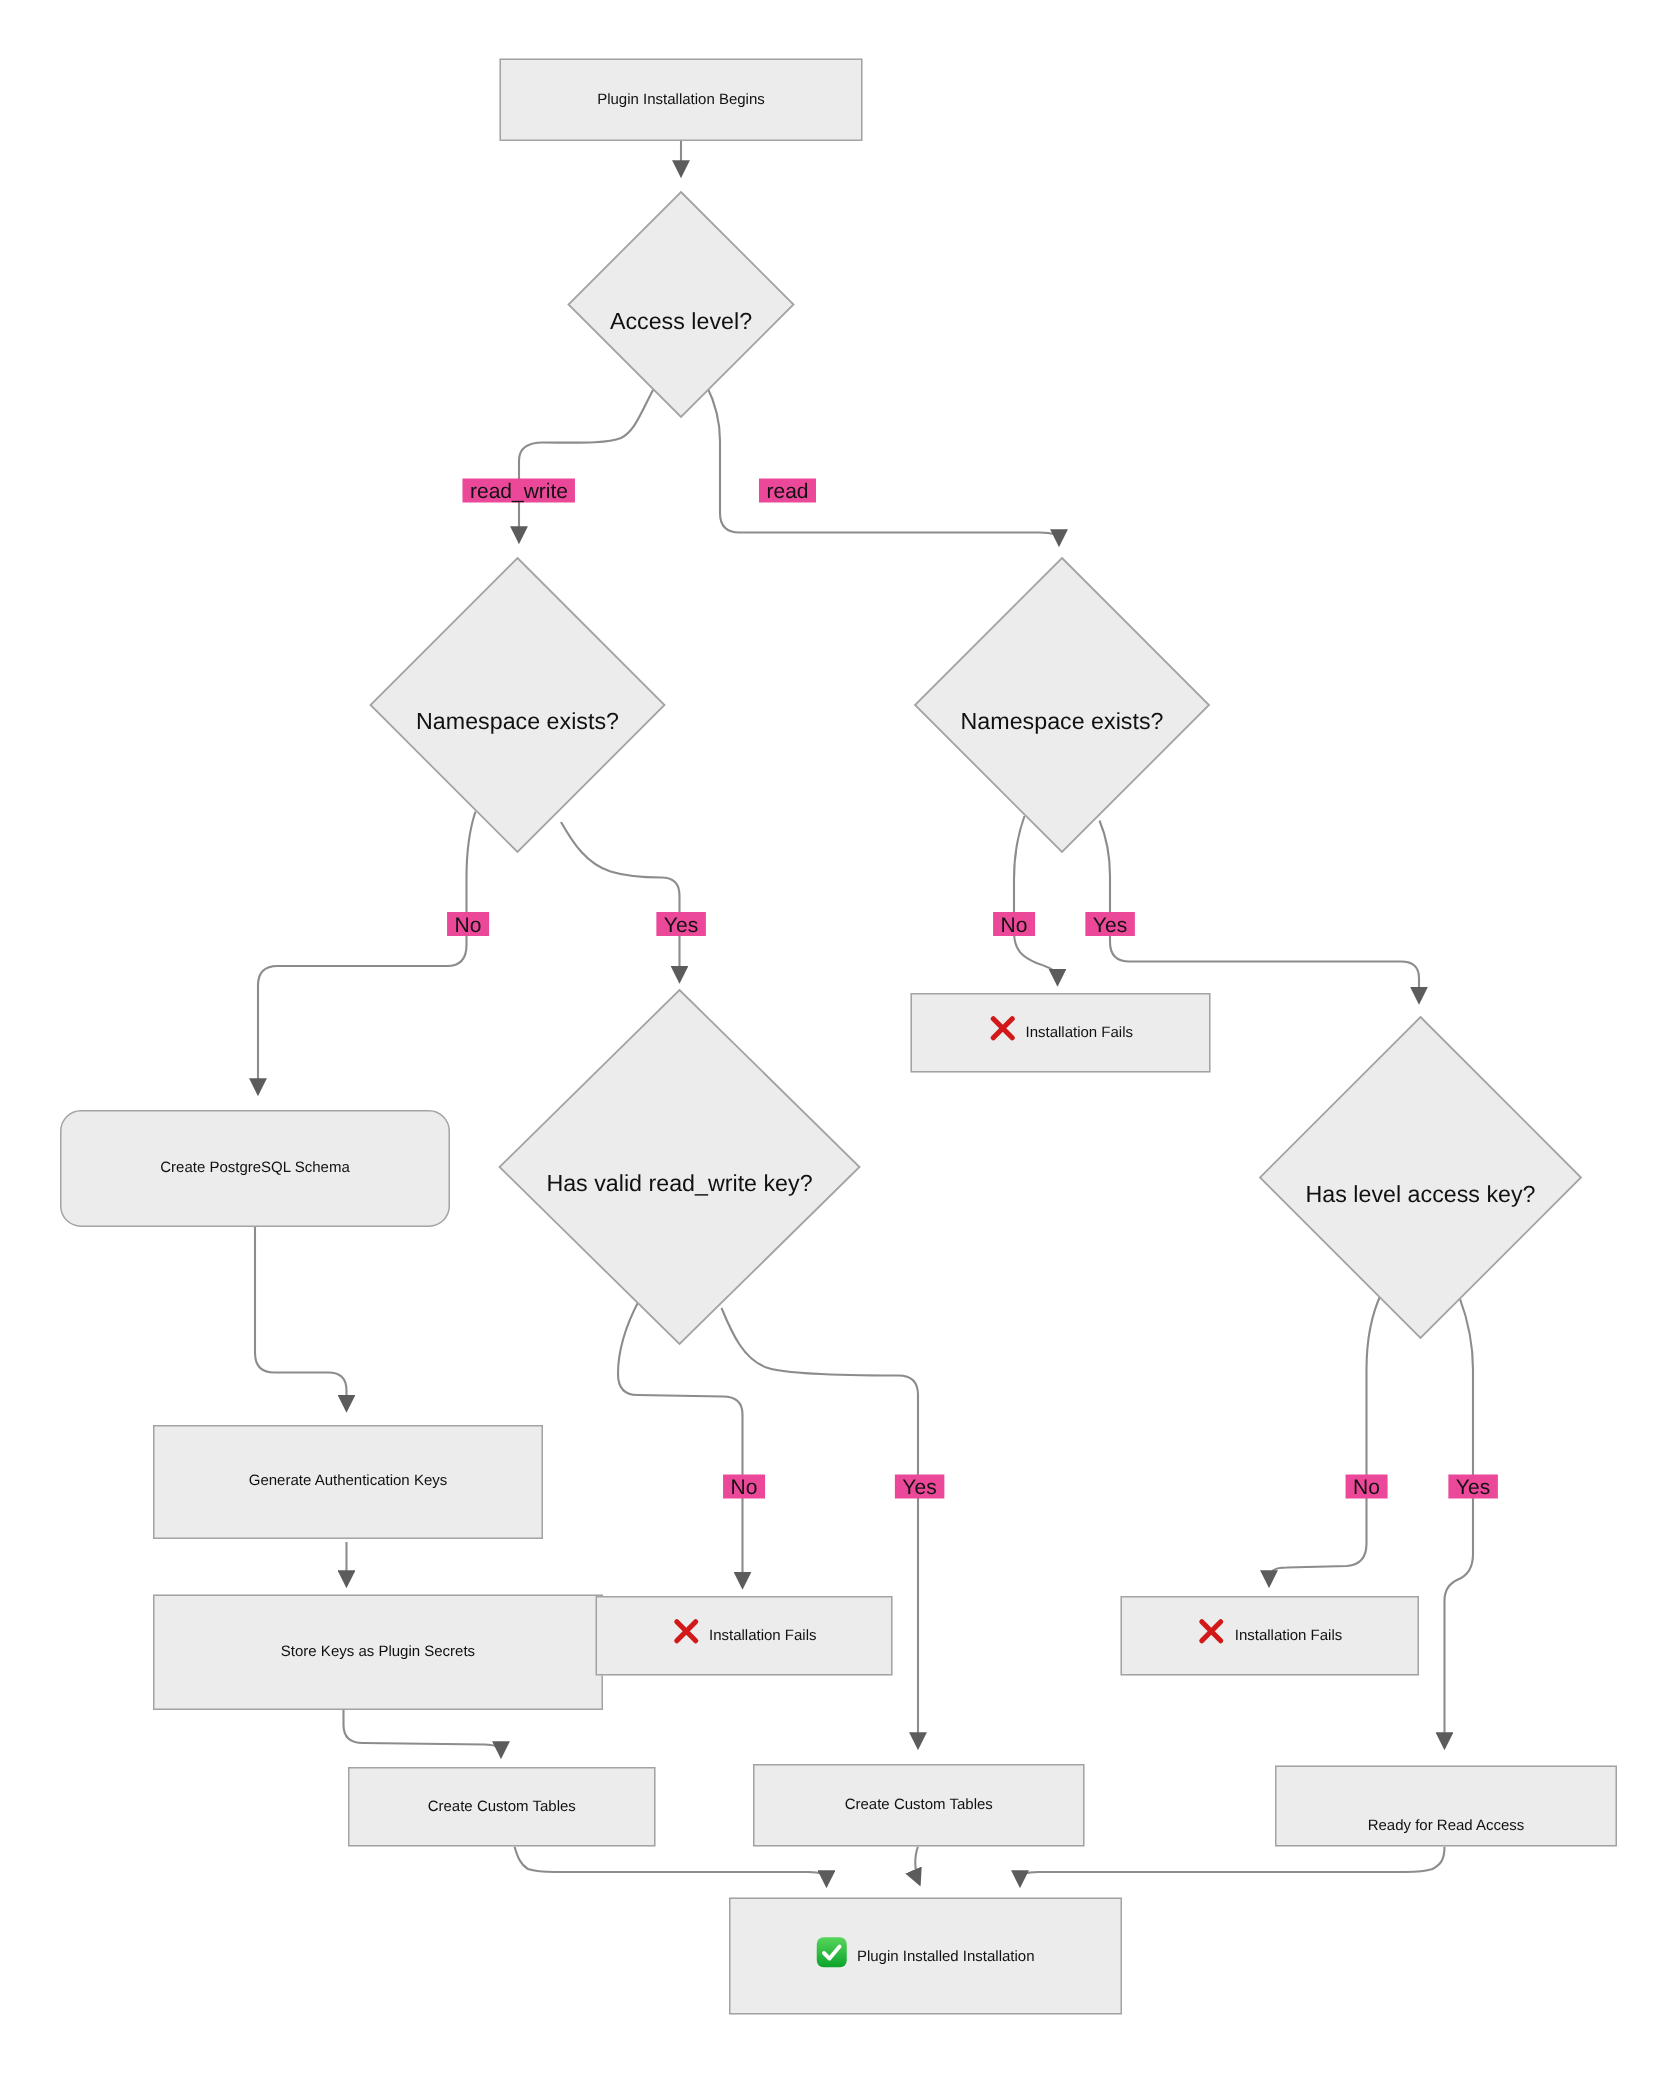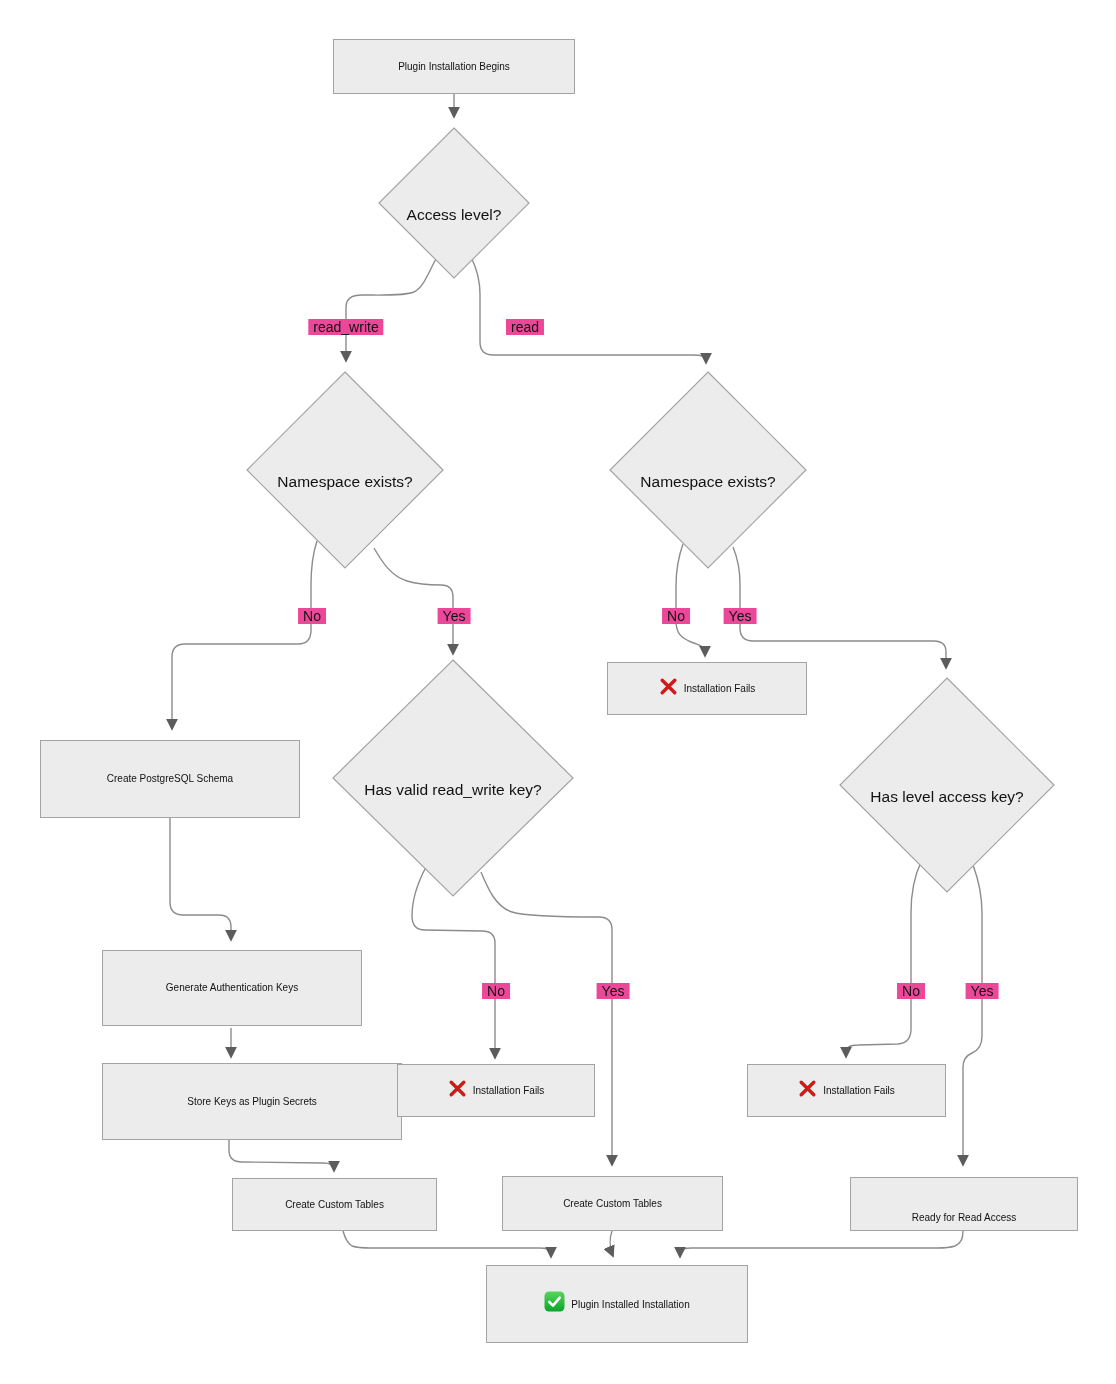--- a/index.html
+++ b/index.html
@@ -70,21 +70,21 @@
       <polygon class="diamond" points="708,372 806,470 708,568 610,470"></polygon>
       <polygon class="diamond" points="453,660 573,778 453,896 333,778"></polygon>
       <polygon class="diamond" points="947,678 1054,785 947,892 840,785"></polygon>
     </g>
   </svg>
 
   <div class="node" style="left:333px;top:39px;width:242px;height:55px;">
     <span class="wrap">Plugin Installation Begins</span>
   </div>
 
-  <div class="node" style="left:40px;top:740px;width:260px;height:78px;">
+  <div class="node" style="left:40px;top:740px;width:260px;height:78px;border-radius:14px;">
     <span class="wrap w160">Create PostgreSQL Schema</span>
   </div>
 
   <div class="node" style="left:102px;top:950px;width:260px;height:76px;">
     <span class="wrap w190">Generate Authentication Keys</span>
   </div>
 
   <div class="node" style="left:102px;top:1063px;width:300px;height:77px;">
     <span class="wrap w175">Store Keys as Plugin Secrets</span>
   </div>

